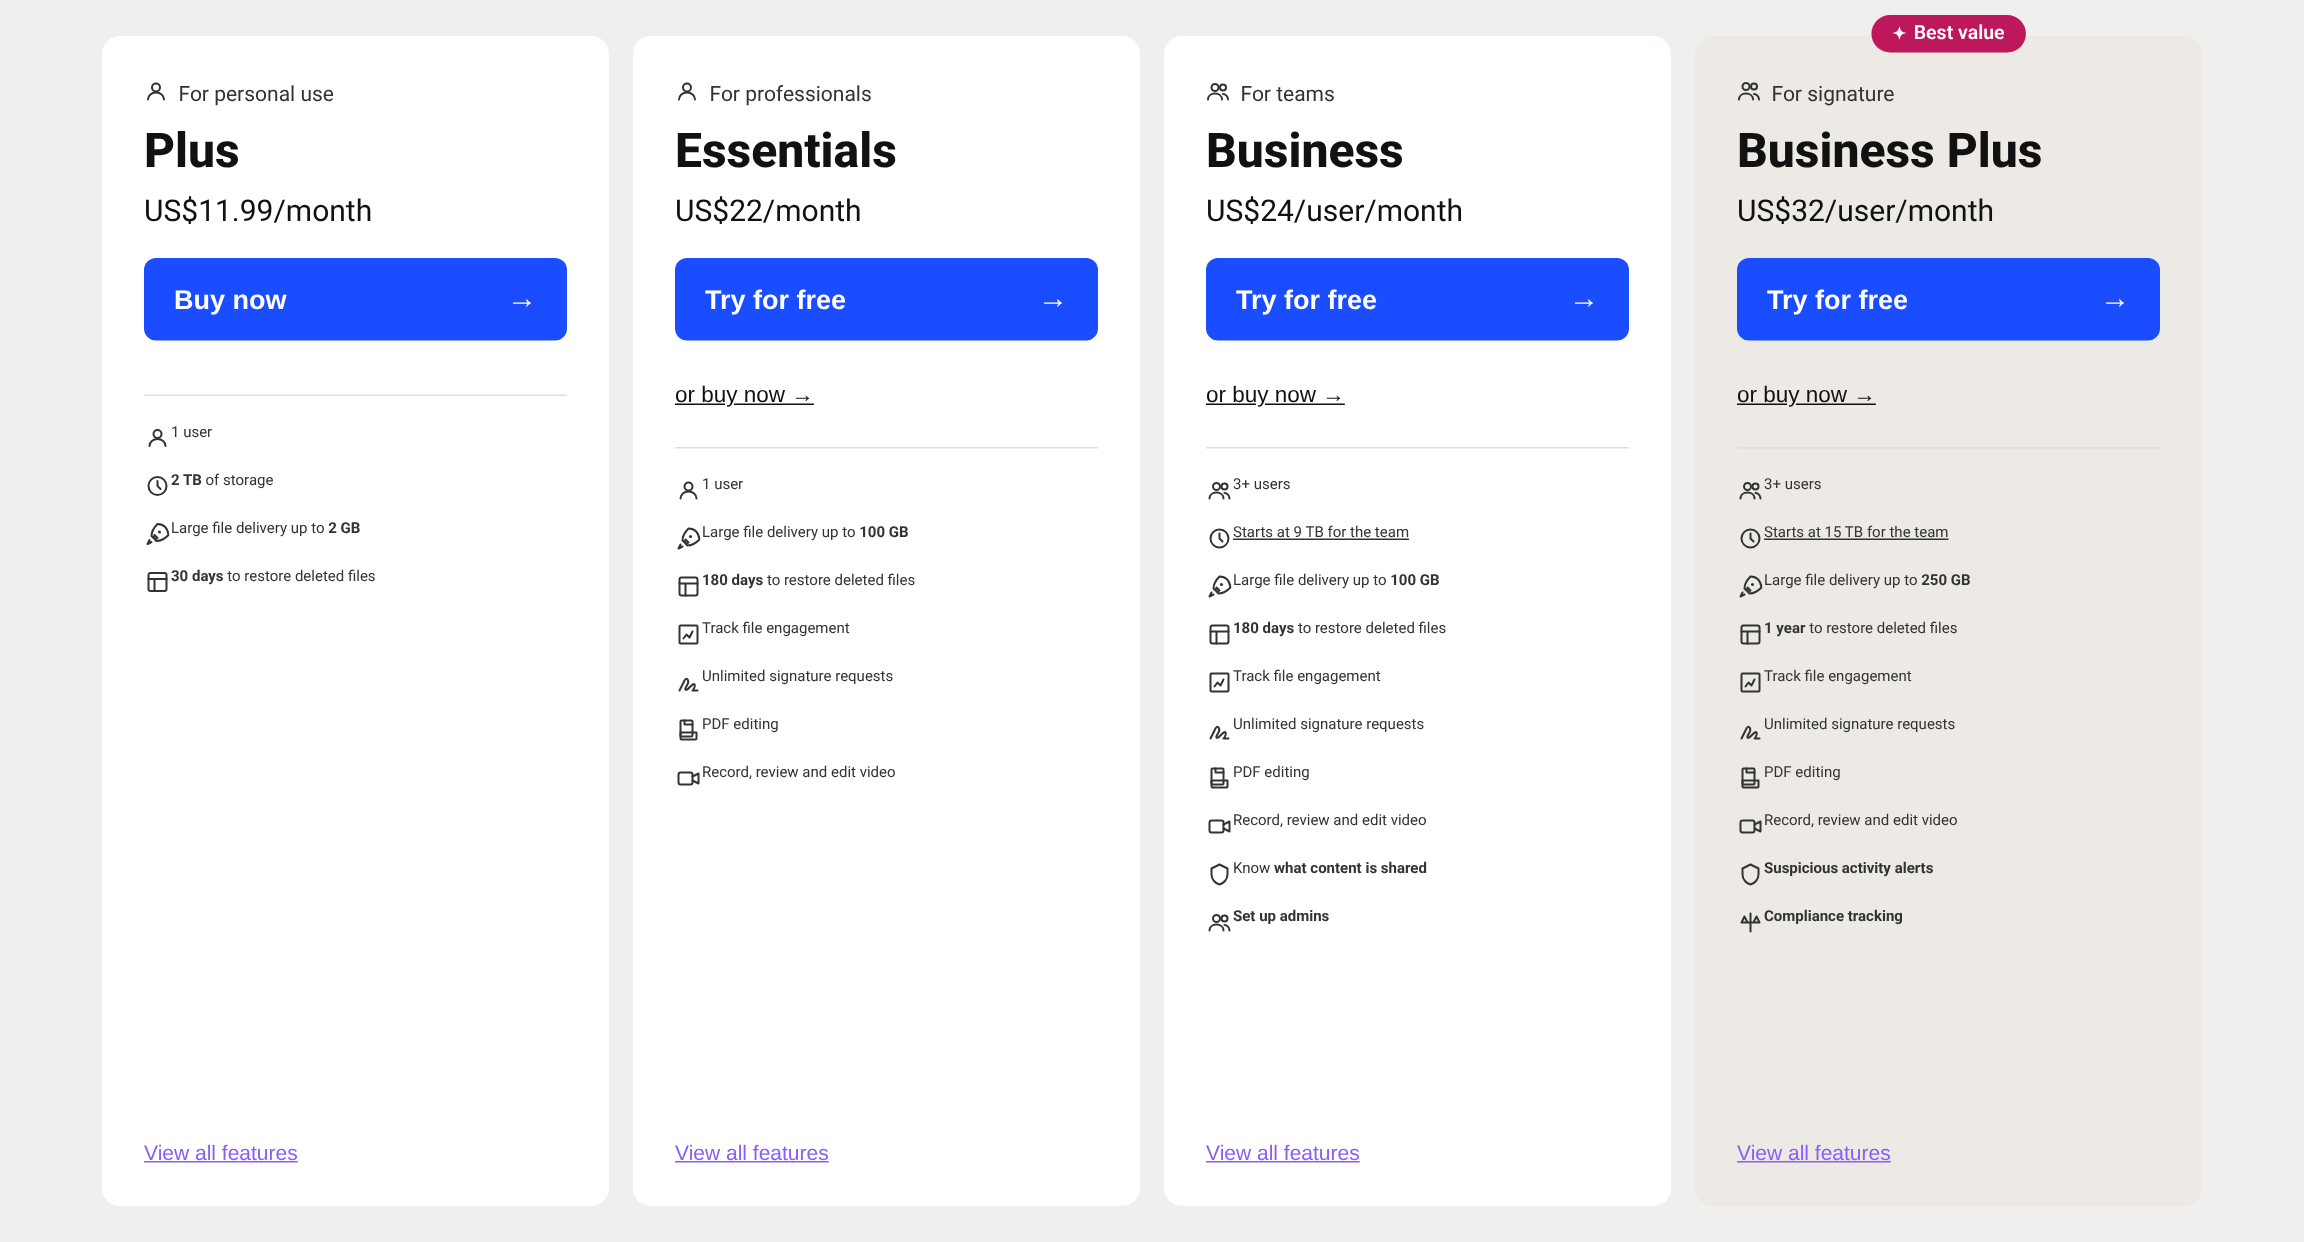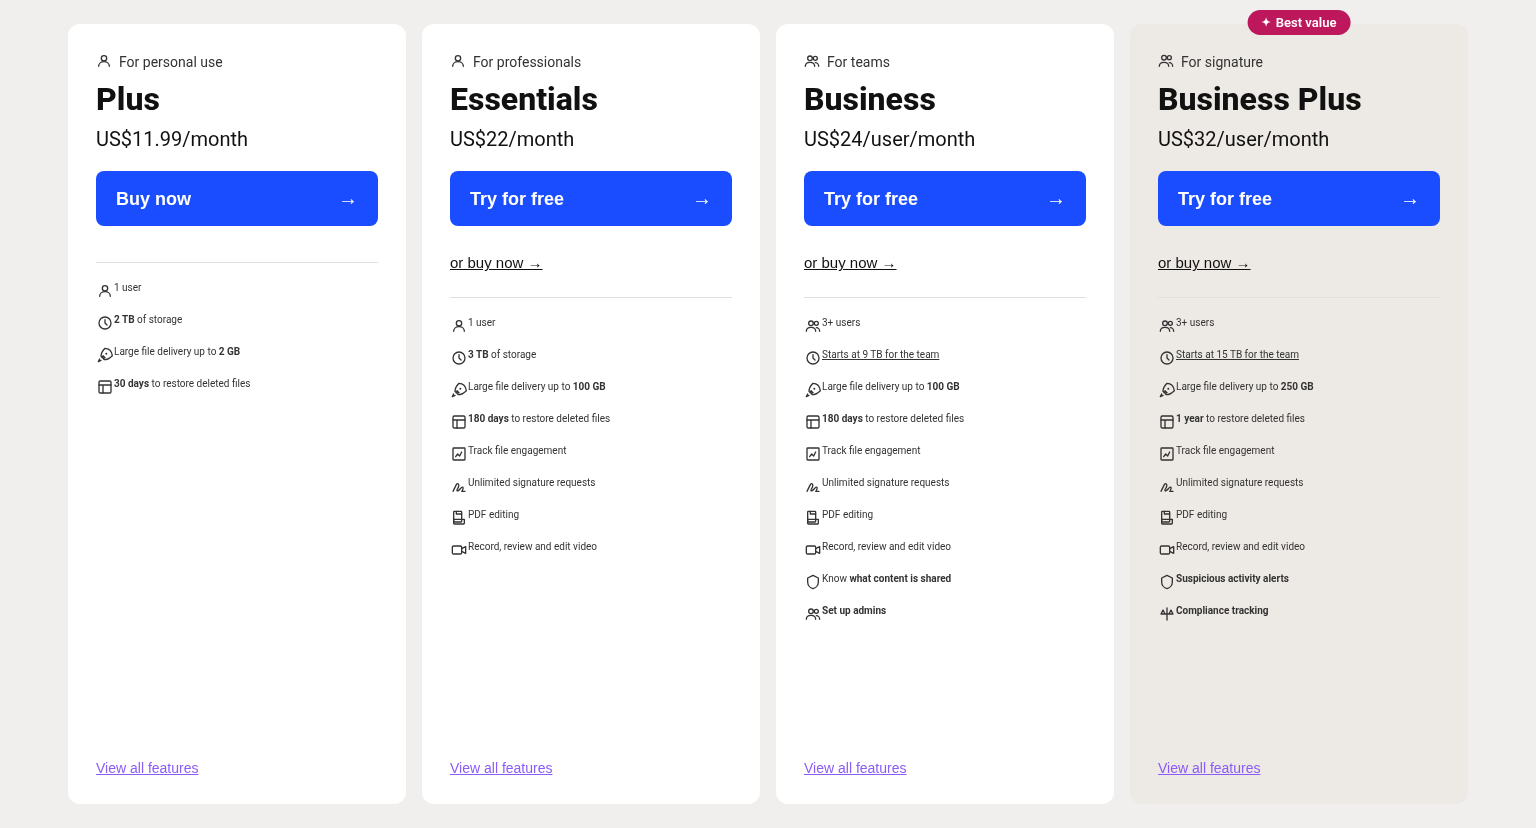--- a/index.html
+++ b/index.html
@@ -259,29 +259,20 @@
     <li class="feature-item">
       <span class="feature-icon">
             <svg viewBox="0 0 24 24" fill="none" stroke="currentColor" stroke-width="2" stroke-linecap="round" stroke-linejoin="round" class="icon-svg">
               <circle cx="12" cy="8" r="4"></circle>
               <path d="M4 20c0-4 3.6-7 8-7s8 3 8 7"></path>
             </svg>
           </span>
       <span class="feature-text">1 user</span>
     </li>
 
-    <li class="feature-item">
-      <span class="feature-icon">
-            <svg viewBox="0 0 24 24" fill="none" stroke="currentColor" stroke-width="2" stroke-linecap="round" stroke-linejoin="round" class="icon-svg">
-              <circle cx="12" cy="12" r="9"></circle>
-              <path d="M12 7v5l3 3"></path>
-            </svg>
-          </span>
-      <span class="feature-text"><strong>3 TB</strong> of storage</span>
-    </li>
 
     <li class="feature-item">
       <span class="feature-icon">
             <svg viewBox="0 0 24 24" fill="none" stroke="currentColor" stroke-width="2" stroke-linecap="round" stroke-linejoin="round" class="icon-svg">
               <path d="M12 2C8 6 6 10 6 14l2 2 1-3 3 3-3 1 2 2c4 0 8-2 12-6C22 6 18 2 12 2z"></path>
               <circle cx="14" cy="10" r="1.5" fill="currentColor" stroke="none"></circle>
               <path d="M4 18l-2 4 4-2"></path>
             </svg>
           </span>
       <span class="feature-text">Large file delivery up to <strong>100 GB</strong></span>

